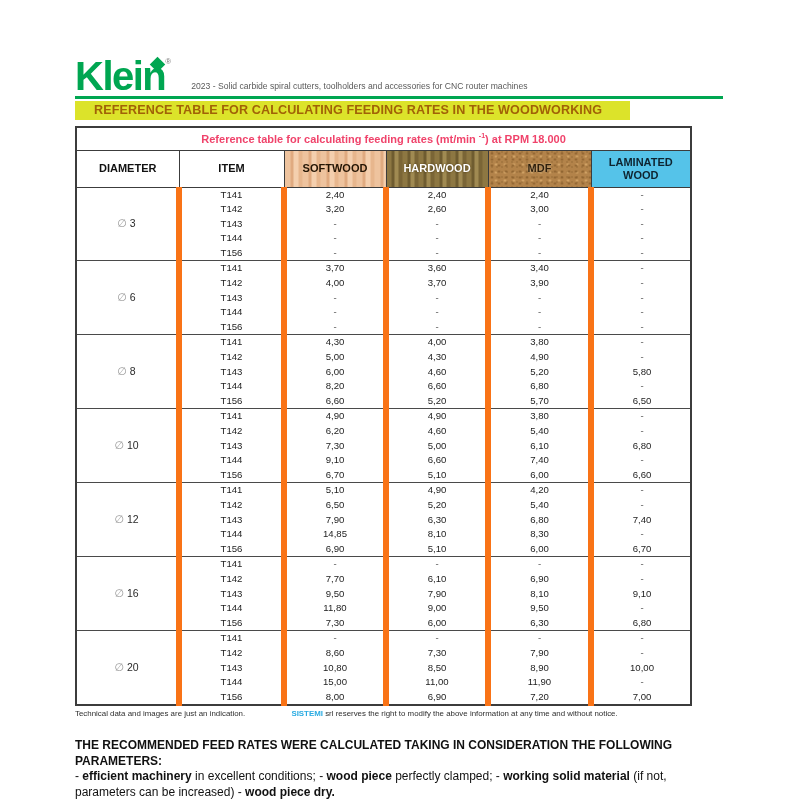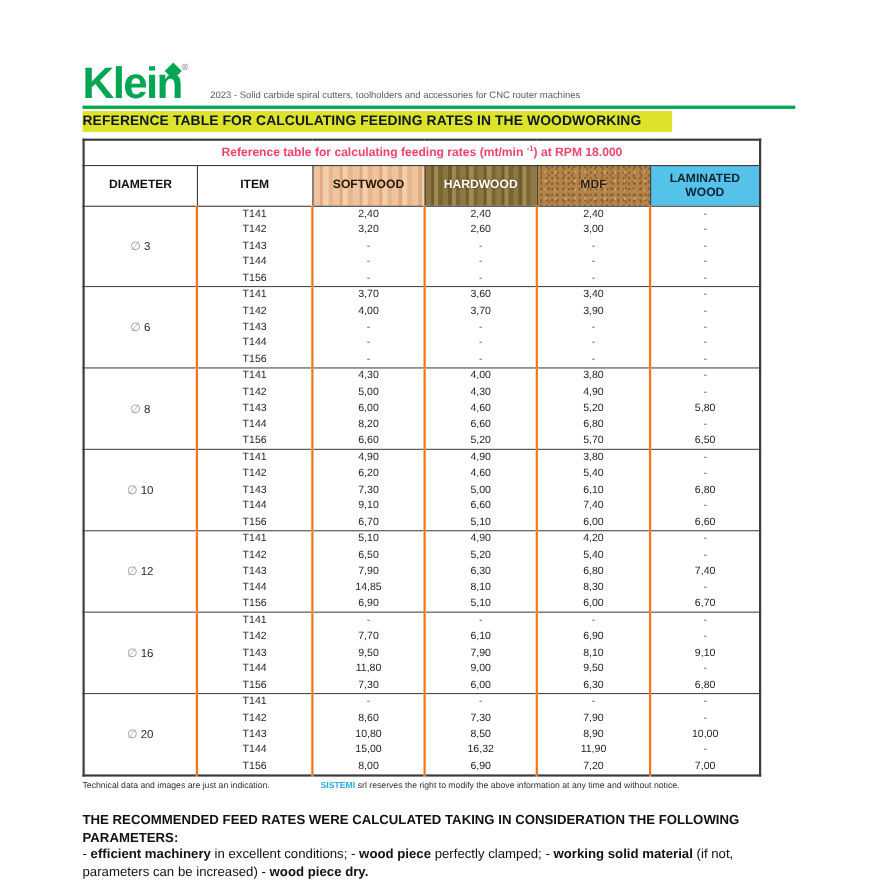--- a/index.html
+++ b/index.html
@@ -8,22 +8,22 @@
 
   
   .logo-row { display:flex; align-items:flex-end; gap:20px; height:44px; }
   .brand { position:relative; font-size:40px; font-weight:800; letter-spacing:-1.5px; color:var(--brand-green); line-height:0.9; }
   .brand .diamond { position:absolute; left:77px; top:1px; width:11px; height:11px; background:var(--brand-green); transform:rotate(45deg); }
   .brand .reg { font-size:8px; font-weight:400; color:#7a7a7a; vertical-align:top; letter-spacing:0; }
   .tagline { font-size:8.6px; color:#5a5a5a; padding-bottom:3px; white-space:nowrap; }
   .green-rule { height:3px; background:var(--brand-green); margin-top:2px; }
 
   
-  .title-bar { display:inline-block; margin-top:2px; background:var(--hl-yellow); color:#0f172a;
-               font-size:12.6px; font-weight:700; padding:2px 28px 3px 0; letter-spacing:0.1px; }
+  .title-bar { display:inline-block; margin-top:2px; background:var(--hl-yellow); color:#a16207;
+               font-size:12.6px; font-weight:700; padding:2px 28px 3px 19px; letter-spacing:0.1px; }
 
   
   table.feed { width:615px; margin-top:6px; border-collapse:collapse; border:2px solid #3c3c3c; table-layout:fixed; }
   table.feed col.c-diam {width:103px;} table.feed col.c-item {width:105px;}
   table.feed col.c-soft {width:102px;} table.feed col.c-hard {width:102px;}
   table.feed col.c-mdf  {width:103px;} table.feed col.c-lam  {width:100px;}
 
   .pink-title-cell { height:23px; text-align:center; font-weight:700; font-size:11px; color:var(--pink);
                      border-bottom:1px solid #3c3c3c; }
   .pink-title-cell sup { font-size:7px; }
@@ -37,21 +37,21 @@
     background:repeating-linear-gradient(90deg,#8d7742 0 5px,#6f5c30 5px 8px,#a08a52 8px 12px,#7a6536 12px 16px); }
   th.h-mdf   { color:#2e1f0c; text-shadow:0 0 2px rgba(255,240,210,.6);
     background-color:#b3834a;
     background-image:radial-gradient(#8a5f2d 1px, transparent 1.3px),
                      radial-gradient(#d9ab6c 1px, transparent 1.3px),
                      radial-gradient(#7c5527 .8px, transparent 1px);
     background-size:7px 6px, 9px 8px, 5px 5px; background-position:0 0, 3px 2px, 1px 4px; }
   th.h-lam   { background:var(--laminated-blue); color:#0e2430; }
 
   tbody.groups tr { border-top:1.5px solid #4a4a4a; }
-  tbody.groups td { border-left:2px solid #f97316; padding:0; vertical-align:middle; }
+  tbody.groups td { border-left:6px solid #f97316; padding:0; vertical-align:middle; }
   tbody.groups td:first-child { border-left:none; }
   td.diam { text-align:center; font-size:10.5px; color:#2a2a2a; }
   td.diam .dsym { color:#9a9a9a; font-size:11px; }
   .cell-line { height:14.6px; line-height:14.6px; text-align:center; font-size:9.6px; color:#1d1d1d; }
   .cell-line.dash { color:#555; }
 
   
   .footnote { margin-top:3px; font-size:7.9px; color:#2e2e2e; }
   .footnote .sistemi { color:var(--sistemi-blue); font-weight:700;margin-left:44px; }
   .footer-block { margin-top:20px; font-size:12px; line-height:1.3; color:#111; }
@@ -339,21 +339,21 @@
             <div class="cell-line dash">-</div>
             <div class="cell-line">8,60</div>
             <div class="cell-line">10,80</div>
             <div class="cell-line">15,00</div>
             <div class="cell-line">8,00</div>
           </td>
           <td>
             <div class="cell-line dash">-</div>
             <div class="cell-line">7,30</div>
             <div class="cell-line">8,50</div>
-            <div class="cell-line">16,32</div>
+            <div class="cell-line">11,00</div>
             <div class="cell-line">6,90</div>
           </td>
           <td>
             <div class="cell-line dash">-</div>
             <div class="cell-line">7,90</div>
             <div class="cell-line">8,90</div>
             <div class="cell-line">11,90</div>
             <div class="cell-line">7,20</div>
           </td>
           <td>

